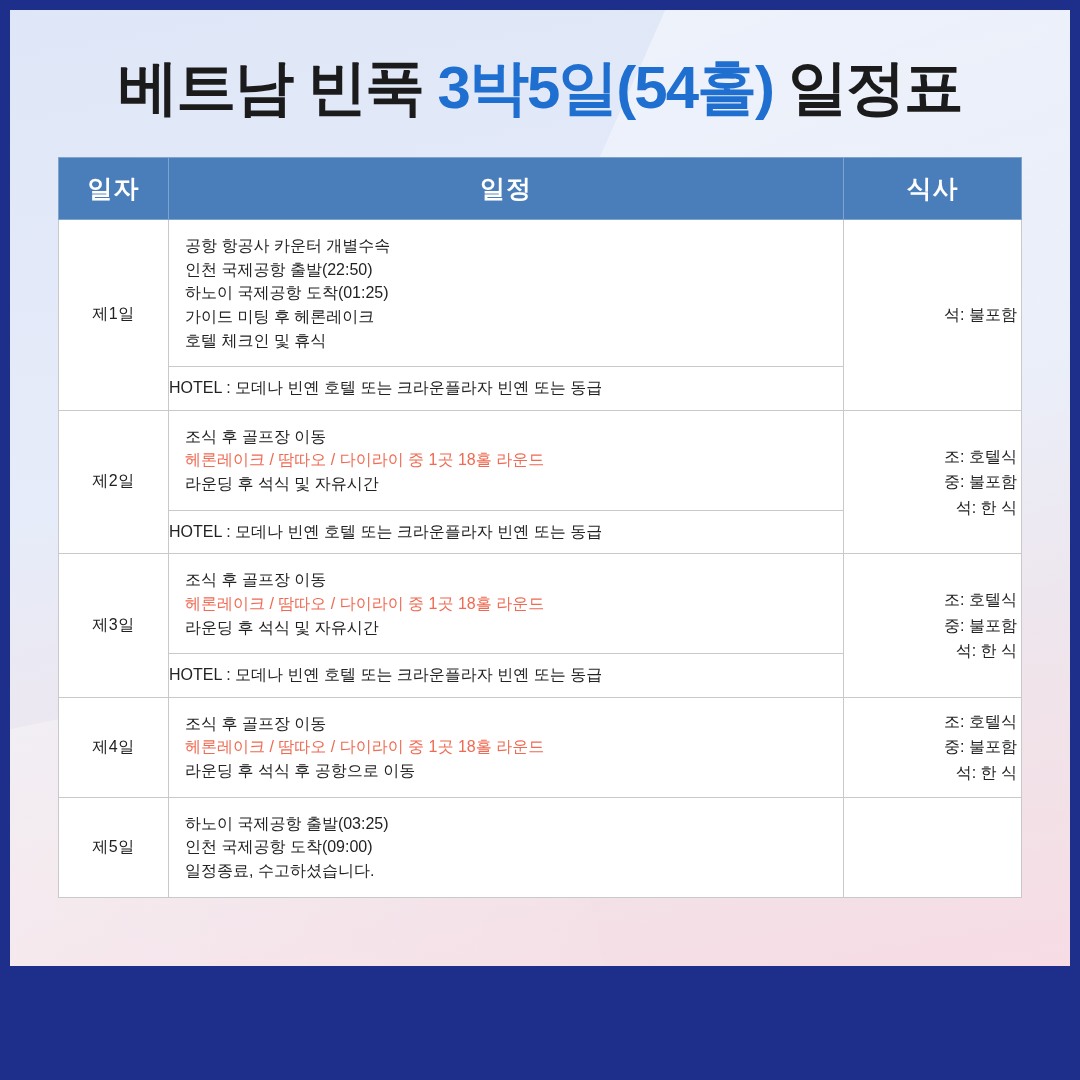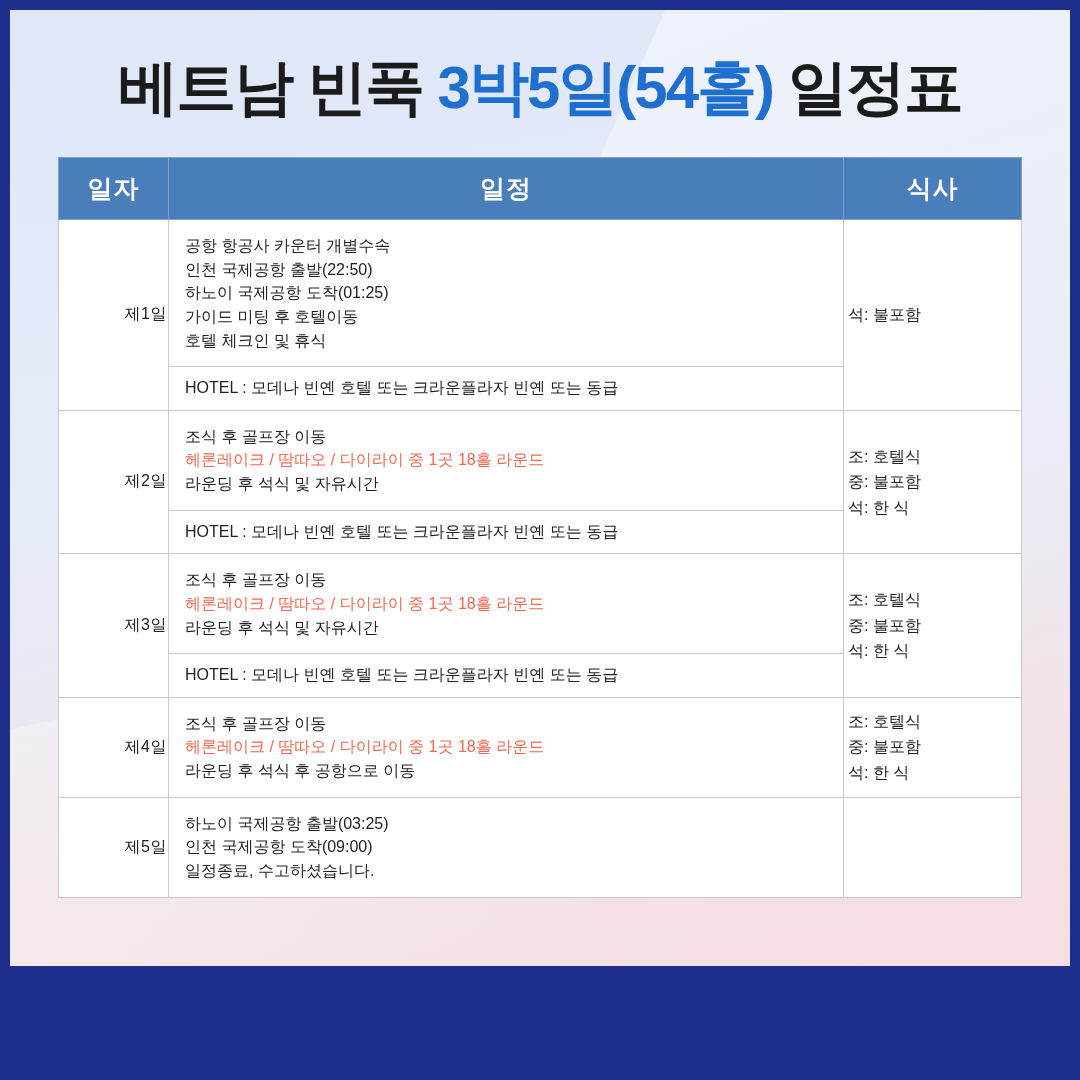--- a/index.html
+++ b/index.html
@@ -79,35 +79,35 @@
   table.sched td {
     border: 1px solid #c9c9c9;
     vertical-align: middle;
     font-size: 16px;
     color: #222222;
   }
   .col-day { width: 110px; }
   .col-meal { width: 178px; }
 
   td.day {
-    text-align: right;
+    text-align: center;
     font-size: 24px;
     color: #1a1a1a;
     letter-spacing: 0.5px;
   }
   td.plan {
     padding: 14px 0 14px 16px;
     line-height: 1.48;
   }
   td.hotel {
-    padding: 10px 0 10px 16px;
+    padding: 10px 0 10px 0;
     line-height: 1.4;
   }
   td.meal {
-    text-align: left;
+    text-align: right;
     line-height: 1.6;
     padding: 7px 4px;
     white-space: pre-line;
     font-size: 22px;
   }
   .accent {
     color: #ef6a52;
   }
   .plan-line { display: block; }
 </style>
@@ -137,21 +137,21 @@
         </tr>
       </thead>
       <tbody>
 
         <tr>
           <td class="day" rowspan="2">제1일</td>
           <td class="plan">
             <span class="plan-line">공항 항공사 카운터 개별수속</span>
             <span class="plan-line">인천 국제공항 출발(22:50)</span>
             <span class="plan-line">하노이 국제공항 도착(01:25)</span>
-            <span class="plan-line">가이드 미팅 후 호텔이동</span>
+            <span class="plan-line">가이드 미팅 후 헤론레이크</span>
             <span class="plan-line">호텔 체크인 및 휴식</span>
           </td>
           <td class="meal" rowspan="2">석: 불포함</td>
         </tr>
         <tr>
           <td class="hotel">HOTEL : 모데나 빈옌 호텔 또는 크라운플라자 빈옌 또는 동급</td>
         </tr>
 
         <tr>
           <td class="day" rowspan="2">제2일</td>

